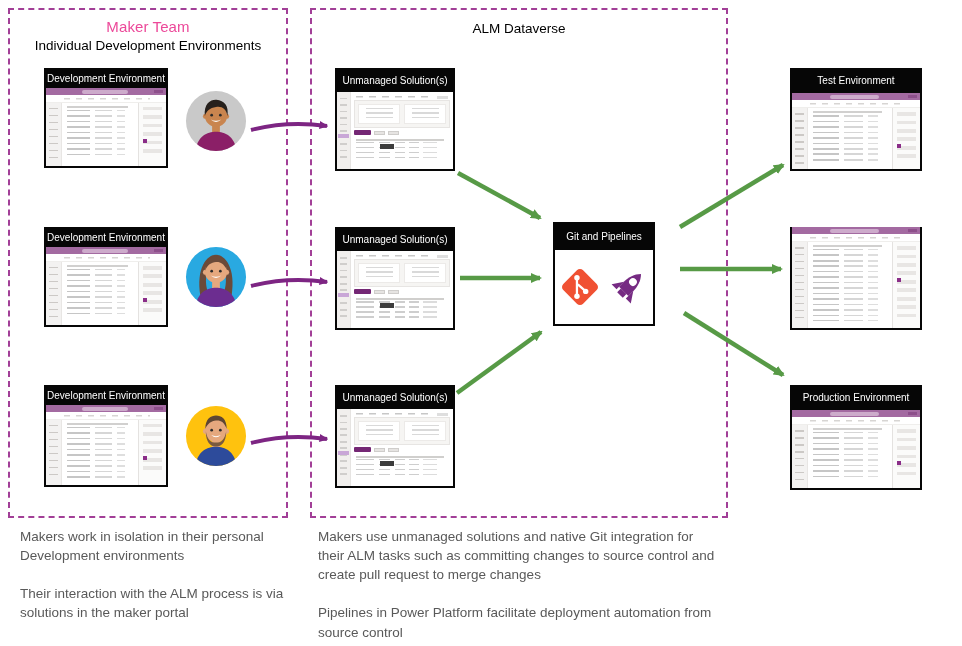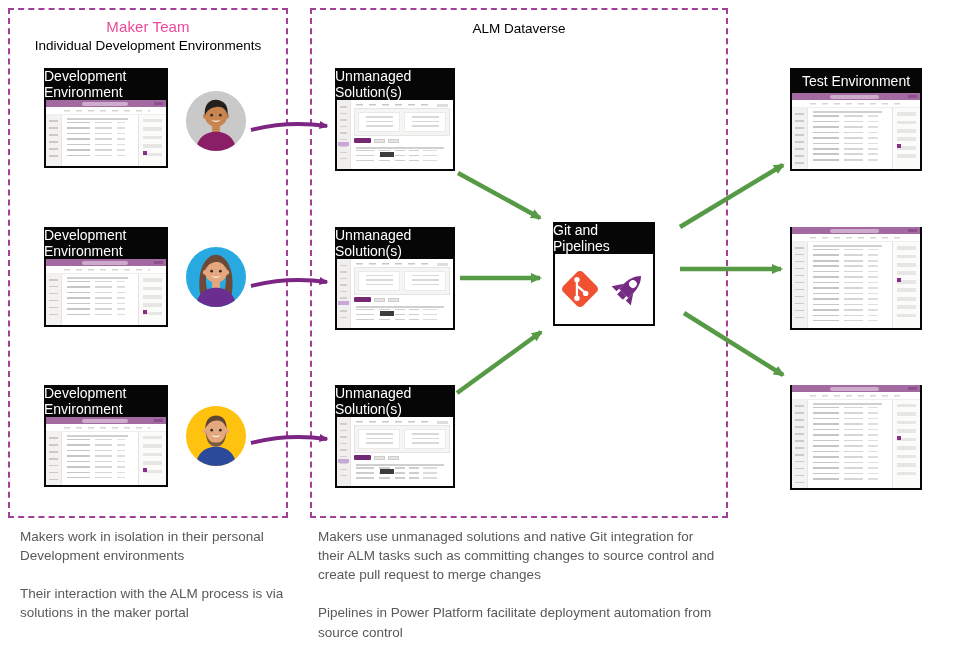--- a/index.html
+++ b/index.html
@@ -8,21 +8,21 @@
     font-family:"Liberation Sans", sans-serif;
   }
   
   .panel { position:absolute; border:2px dashed #A23F97; box-sizing:border-box; background:transparent; z-index:0; }
   .panel-head { text-align:center; padding-top:8px; }
   .panel-title { font-size:15px; font-weight:normal; color:#ec4899; letter-spacing:.1px; }
   .panel-sub { font-size:13.5px; color:#000000; margin-top:3px; }
 
   
   .box { position:absolute; background:#060606; z-index:2; display:flex; flex-direction:column; box-sizing:border-box; }
-  .box-hdr { color:#fff; font-size:14px; display:flex; align-items:center; justify-content:center; flex:0 0 auto; }
+  .box-hdr { color:#fff; font-size:10px; display:flex; align-items:center; justify-content:center; flex:0 0 auto; }
   .h20 { flex-basis:20px; } .h24 { flex-basis:24px; } .h25 { flex-basis:25px; } .h28 { flex-basis:28px; }
   .box-body { flex:1 1 auto; margin:0 2px 2px 2px; background:#fff; position:relative; overflow:hidden; }
 
   
   .shot { position:absolute; inset:0; background:#fff; display:flex; flex-direction:column; }
   .topbar { height:7px; background:#A36AA1; position:relative; flex:0 0 auto; }
   .topbar::before { content:""; position:absolute; left:30%; top:1.5px; width:38%; height:4px; background:#cdabcb; border-radius:2px; }
   .topbar::after { content:""; position:absolute; right:3px; top:2px; width:9px; height:3px; background:#8d4f8b; }
   .cmdrow { height:7px; flex:0 0 auto; border-bottom:1px solid #efeeec;
     background-image:repeating-linear-gradient(to right, #d7d5d3 0 6px, transparent 6px 12px);
@@ -380,20 +380,21 @@
               <div class="lc lc2"></div>
               <div class="lc lc3"></div>
             </div>
           <div class="spanel"></div>
         </div>
       </div>
     </div>
   </div>
 
   <div class="box" style="left:790px; top:385px; width:132px; height:105px;">
+    <div class="box-hdr h25">Production Environment</div>
     <div class="box-body">
       <div class="shot">
         <div class="topbar"></div>
         <div class="cmdrow"></div>
         <div class="shotbody">
           <div class="snav"></div>
           <div class="slist">
               <div class="lc lc1"></div>
               <div class="lc lc2"></div>
               <div class="lc lc3"></div>

